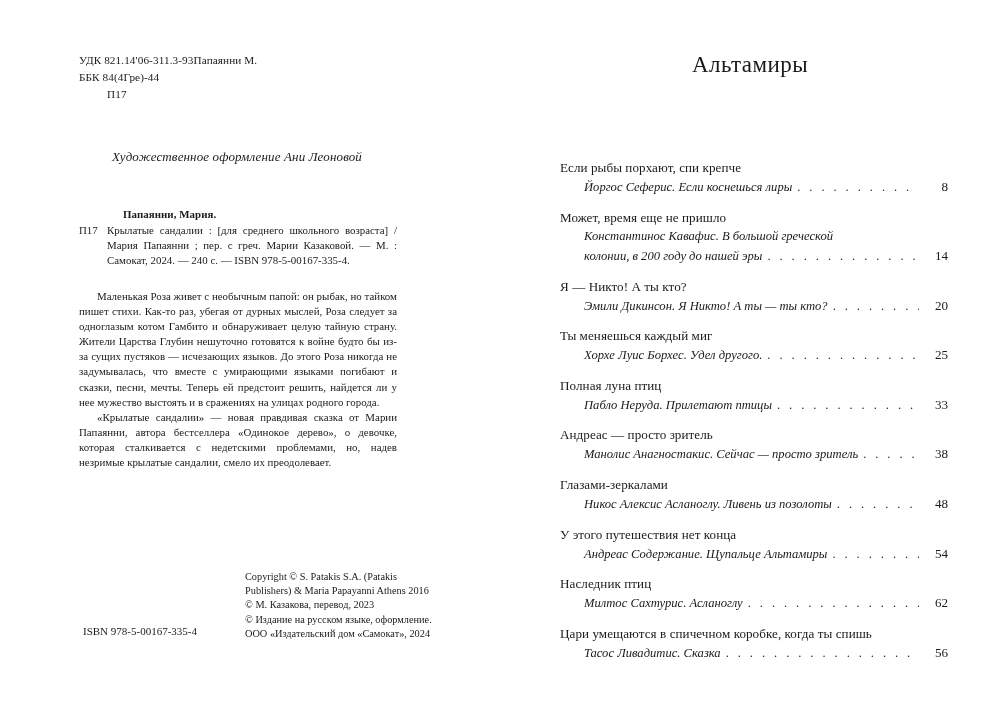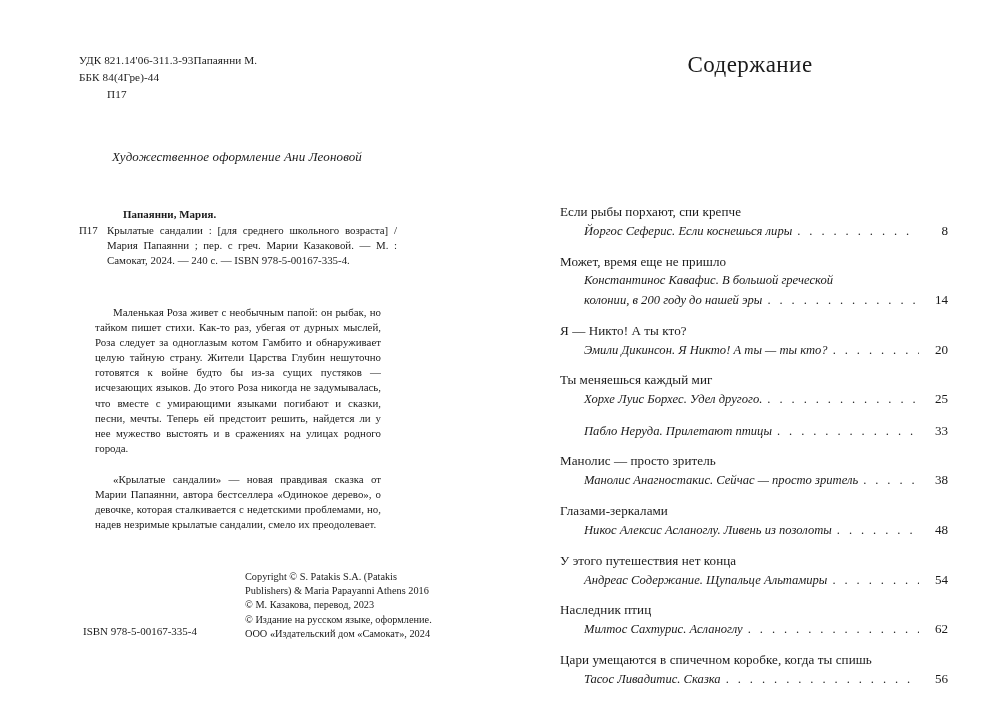--- a/index.html
+++ b/index.html
@@ -86,21 +86,21 @@
   
   .annotation {
     position: absolute;
     left: 79px;
     top: 289px;
     width: 318px;
     font-size: 10.9px;
     line-height: 15.1px;
   }
   .annotation p {
-    margin: 16px;
+    margin: 0;
     text-indent: 18px;
     text-align: justify;
     text-align-last: left;
   }
 
   
   .isbn-bottom {
     position: absolute;
     left: 83px;
     top: 625px;
@@ -133,21 +133,20 @@
     text-align: center;
     font-size: 23px;
     letter-spacing: 0.02em;
   }
 
   .toc-list {
     position: absolute;
     left: 60px;
     top: 159px;
     width: 388px;
-    margin-top: 44px;
   }
 
   .toc-entry {
     margin-bottom: 11.2px;
   }
   .toc-section {
     font-size: 13.1px;
     line-height: 18px;
     letter-spacing: 0.005em;
     white-space: nowrap;
@@ -228,21 +227,21 @@
       <div>Copyright © S. Patakis S.A. (Patakis</div>
       <div>Publishers) &amp; Maria Papayanni Athens 2016</div>
       <div>© М. Казакова, перевод, 2023</div>
       <div>© Издание на русском языке, оформление.</div>
       <div>ООО «Издательский дом «Самокат», 2024</div>
     </div>
   </div>
 
   <div class="page-right">
 
-    <div class="toc-title">Содержание</div>
+    <div class="toc-title">Альтамиры</div>
 
     <div class="toc-list">
 
       <div class="toc-entry">
         <div class="toc-section">Если рыбы порхают, спи крепче</div>
         <div class="toc-sub">
           <span class="toc-sub-text">Йоргос Сеферис. Если коснешься лиры</span>
           <span class="toc-dots">. . . . . . . . . . . . . . . . . . . . . . . . . . . . . . . . . . . . . . . . . . . . . . . . . . . .</span>
           <span class="toc-page">8</span>
         </div>
@@ -272,29 +271,30 @@
       <div class="toc-entry">
         <div class="toc-section">Ты меняешься каждый миг</div>
         <div class="toc-sub">
           <span class="toc-sub-text">Хорхе Луис Борхес. Удел другого.</span>
           <span class="toc-dots">. . . . . . . . . . . . . . . . . . . . . . . . . . . . . . . . . . . . . . . . . . . . . . . . . . . .</span>
           <span class="toc-page">25</span>
         </div>
       </div>
 
       <div class="toc-entry">
+        <div class="toc-section">Полная луна птиц</div>
         <div class="toc-sub">
           <span class="toc-sub-text">Пабло Неруда. Прилетают птицы</span>
           <span class="toc-dots">. . . . . . . . . . . . . . . . . . . . . . . . . . . . . . . . . . . . . . . . . . . . . . . . . . . .</span>
           <span class="toc-page">33</span>
         </div>
       </div>
 
       <div class="toc-entry">
-        <div class="toc-section">Манолис — просто зритель</div>
+        <div class="toc-section">Андреас — просто зритель</div>
         <div class="toc-sub">
           <span class="toc-sub-text">Манолис Анагностакис. Сейчас — просто зритель</span>
           <span class="toc-dots">. . . . . . . . . . . . . . . . . . . . . . . . . . . . . . . . . . . . . . . . . . . . . . . . . . . .</span>
           <span class="toc-page">38</span>
         </div>
       </div>
 
       <div class="toc-entry">
         <div class="toc-section">Глазами-зеркалами</div>
         <div class="toc-sub">

